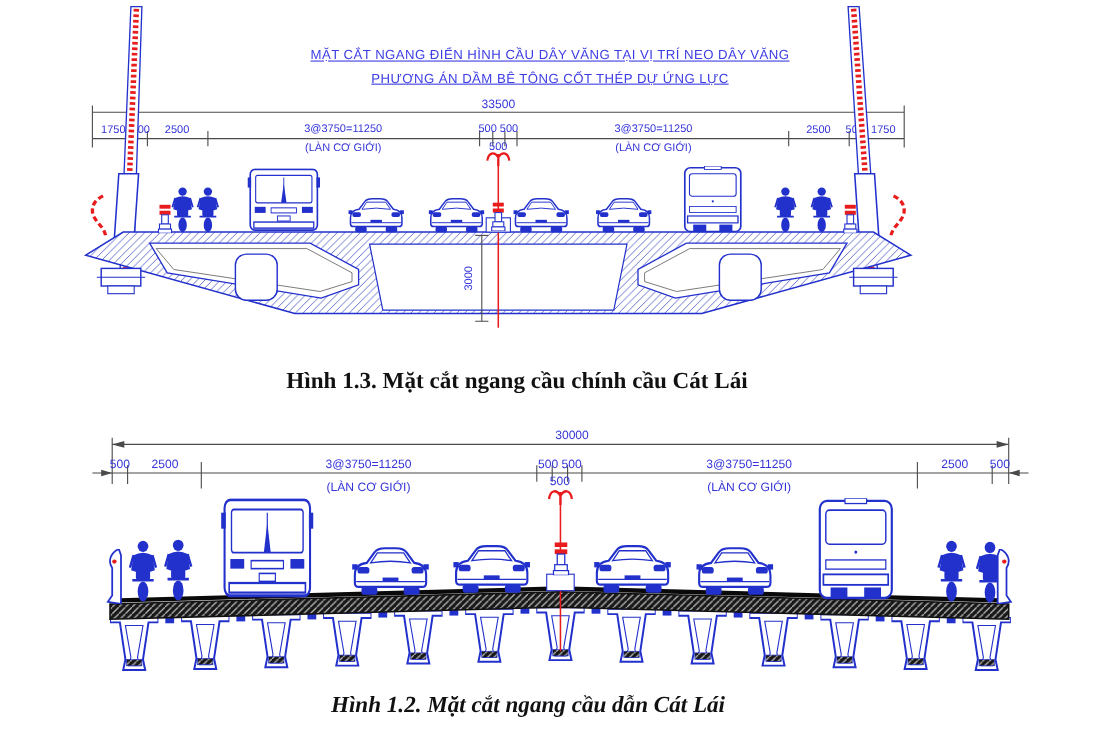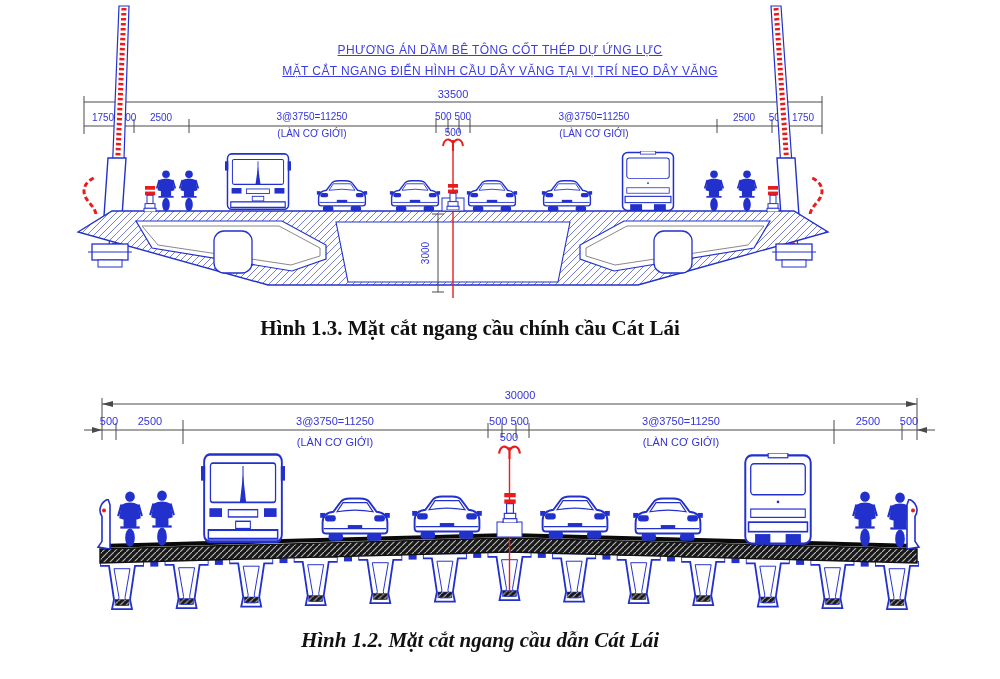--- a/index.html
+++ b/index.html
@@ -3,21 +3,21 @@
 <meta charset="utf-8">
 <style>
   html,body{margin:0;padding:0;background:#ffffff;}
   #page{position:relative;width:1000px;height:679px;background:#fff;overflow:hidden;
         font-family:"Liberation Sans",sans-serif;}
   .title-block{position:absolute;top:40px;left:0;right:0;text-align:center;z-index:5;}
   .title-line{display:block;color:#3d3de4;font-size:12px;font-weight:400;letter-spacing:.4px;
               text-decoration:underline;line-height:21px;}
   .caption{position:absolute;text-align:center;font-family:"Liberation Serif",serif;
            font-weight:700;font-size:21px;color:#111;z-index:5;}
-  #caption-main{top:316px;left:0;width:940px;text-align:center;}
+  #caption-main{top:334px;left:0;width:940px;text-align:center;}
   #caption-approach{top:628px;left:0;width:960px;font-style:italic;}
   svg{position:absolute;left:0;}
   #svg-main{top:0;}
   #svg-approach{top:378px;}
   text{font-family:"Liberation Sans",sans-serif;fill:#3434d8;}
   .dimtxt{font-size:10px;}
   .dimtxt2{font-size:11px;}
   .dimline{stroke:#4a4a4a;stroke-width:1;}
   .tick{stroke:#4a4a4a;stroke-width:1;}
 </style>
@@ -107,22 +107,22 @@
 
       <symbol id="girderU" viewBox="0 0 44 54" preserveAspectRatio="none">
         <path d="M0,0 H44 V5 H35 L30,40 L32,50 H12 L14,40 L9,5 H0 Z" fill="#fff" stroke="#2230cc" stroke-width="1.8"></path>
         <path d="M14,8 L19,38 L17,46 H27 L25,38 L30,8 Z" fill="#fff" stroke="#2230cc" stroke-width="1"></path>
         <rect x="15" y="40" width="14" height="6" fill="url(#hD)" stroke="#2230cc" stroke-width="0.6"></rect>
       </symbol>
     </defs>
   </svg>
 
   <div class="title-block">
+    <span class="title-line">MẶT CẮT NGANG ĐIỂN HÌNH CẦU DÂY VĂNG TẠI VỊ TRÍ NEO DÂY VĂNG</span>
     <span class="title-line">PHƯƠNG ÁN DẦM BÊ TÔNG CỐT THÉP DỰ ỨNG LỰC</span>
-    <span class="title-line">MẶT CẮT NGANG ĐIỂN HÌNH CẦU DÂY VĂNG TẠI VỊ TRÍ NEO DÂY VĂNG</span>
   </div>
 
   <svg id="svg-main" width="1000" height="316" viewBox="0 0 1000 316">
 
     <g>
       <line class="dimline" x1="84" y1="102" x2="822" y2="102"></line>
       <line class="dimline" x1="84" y1="126" x2="822" y2="126"></line>
       <line class="tick" x1="84" y1="96" x2="84" y2="134"></line>
       <line class="tick" x1="822" y1="96" x2="822" y2="134"></line>
       <g>

